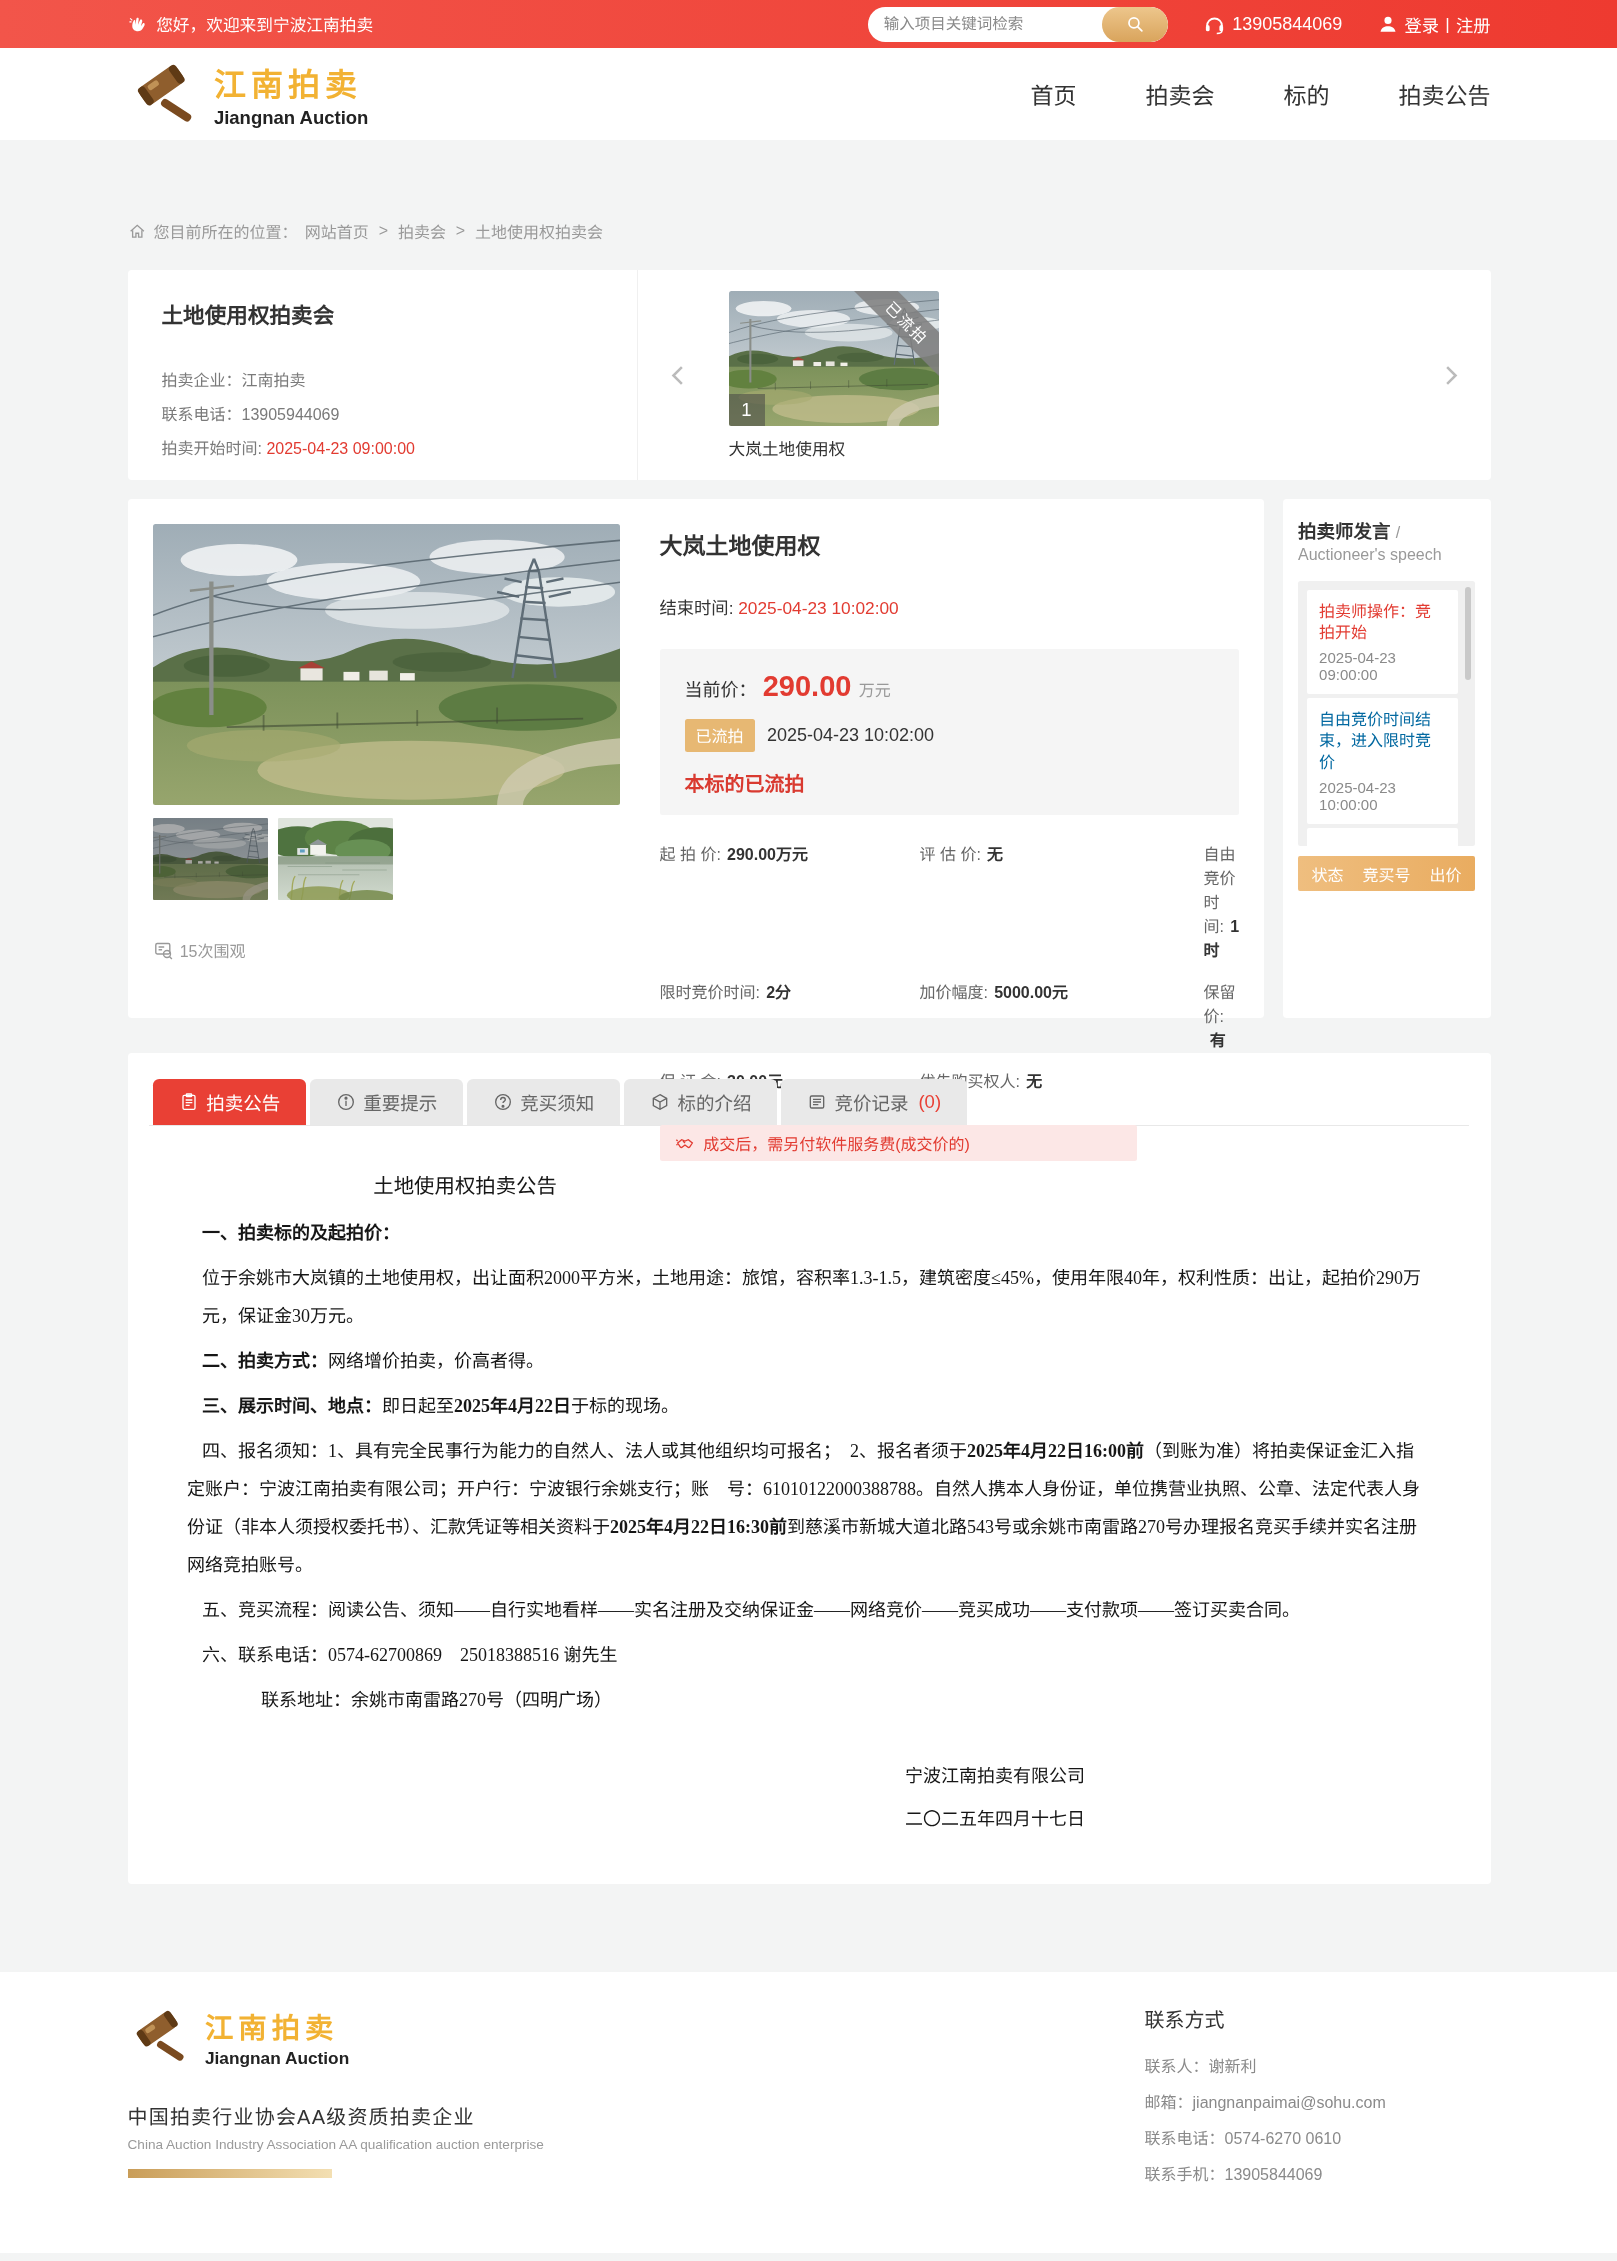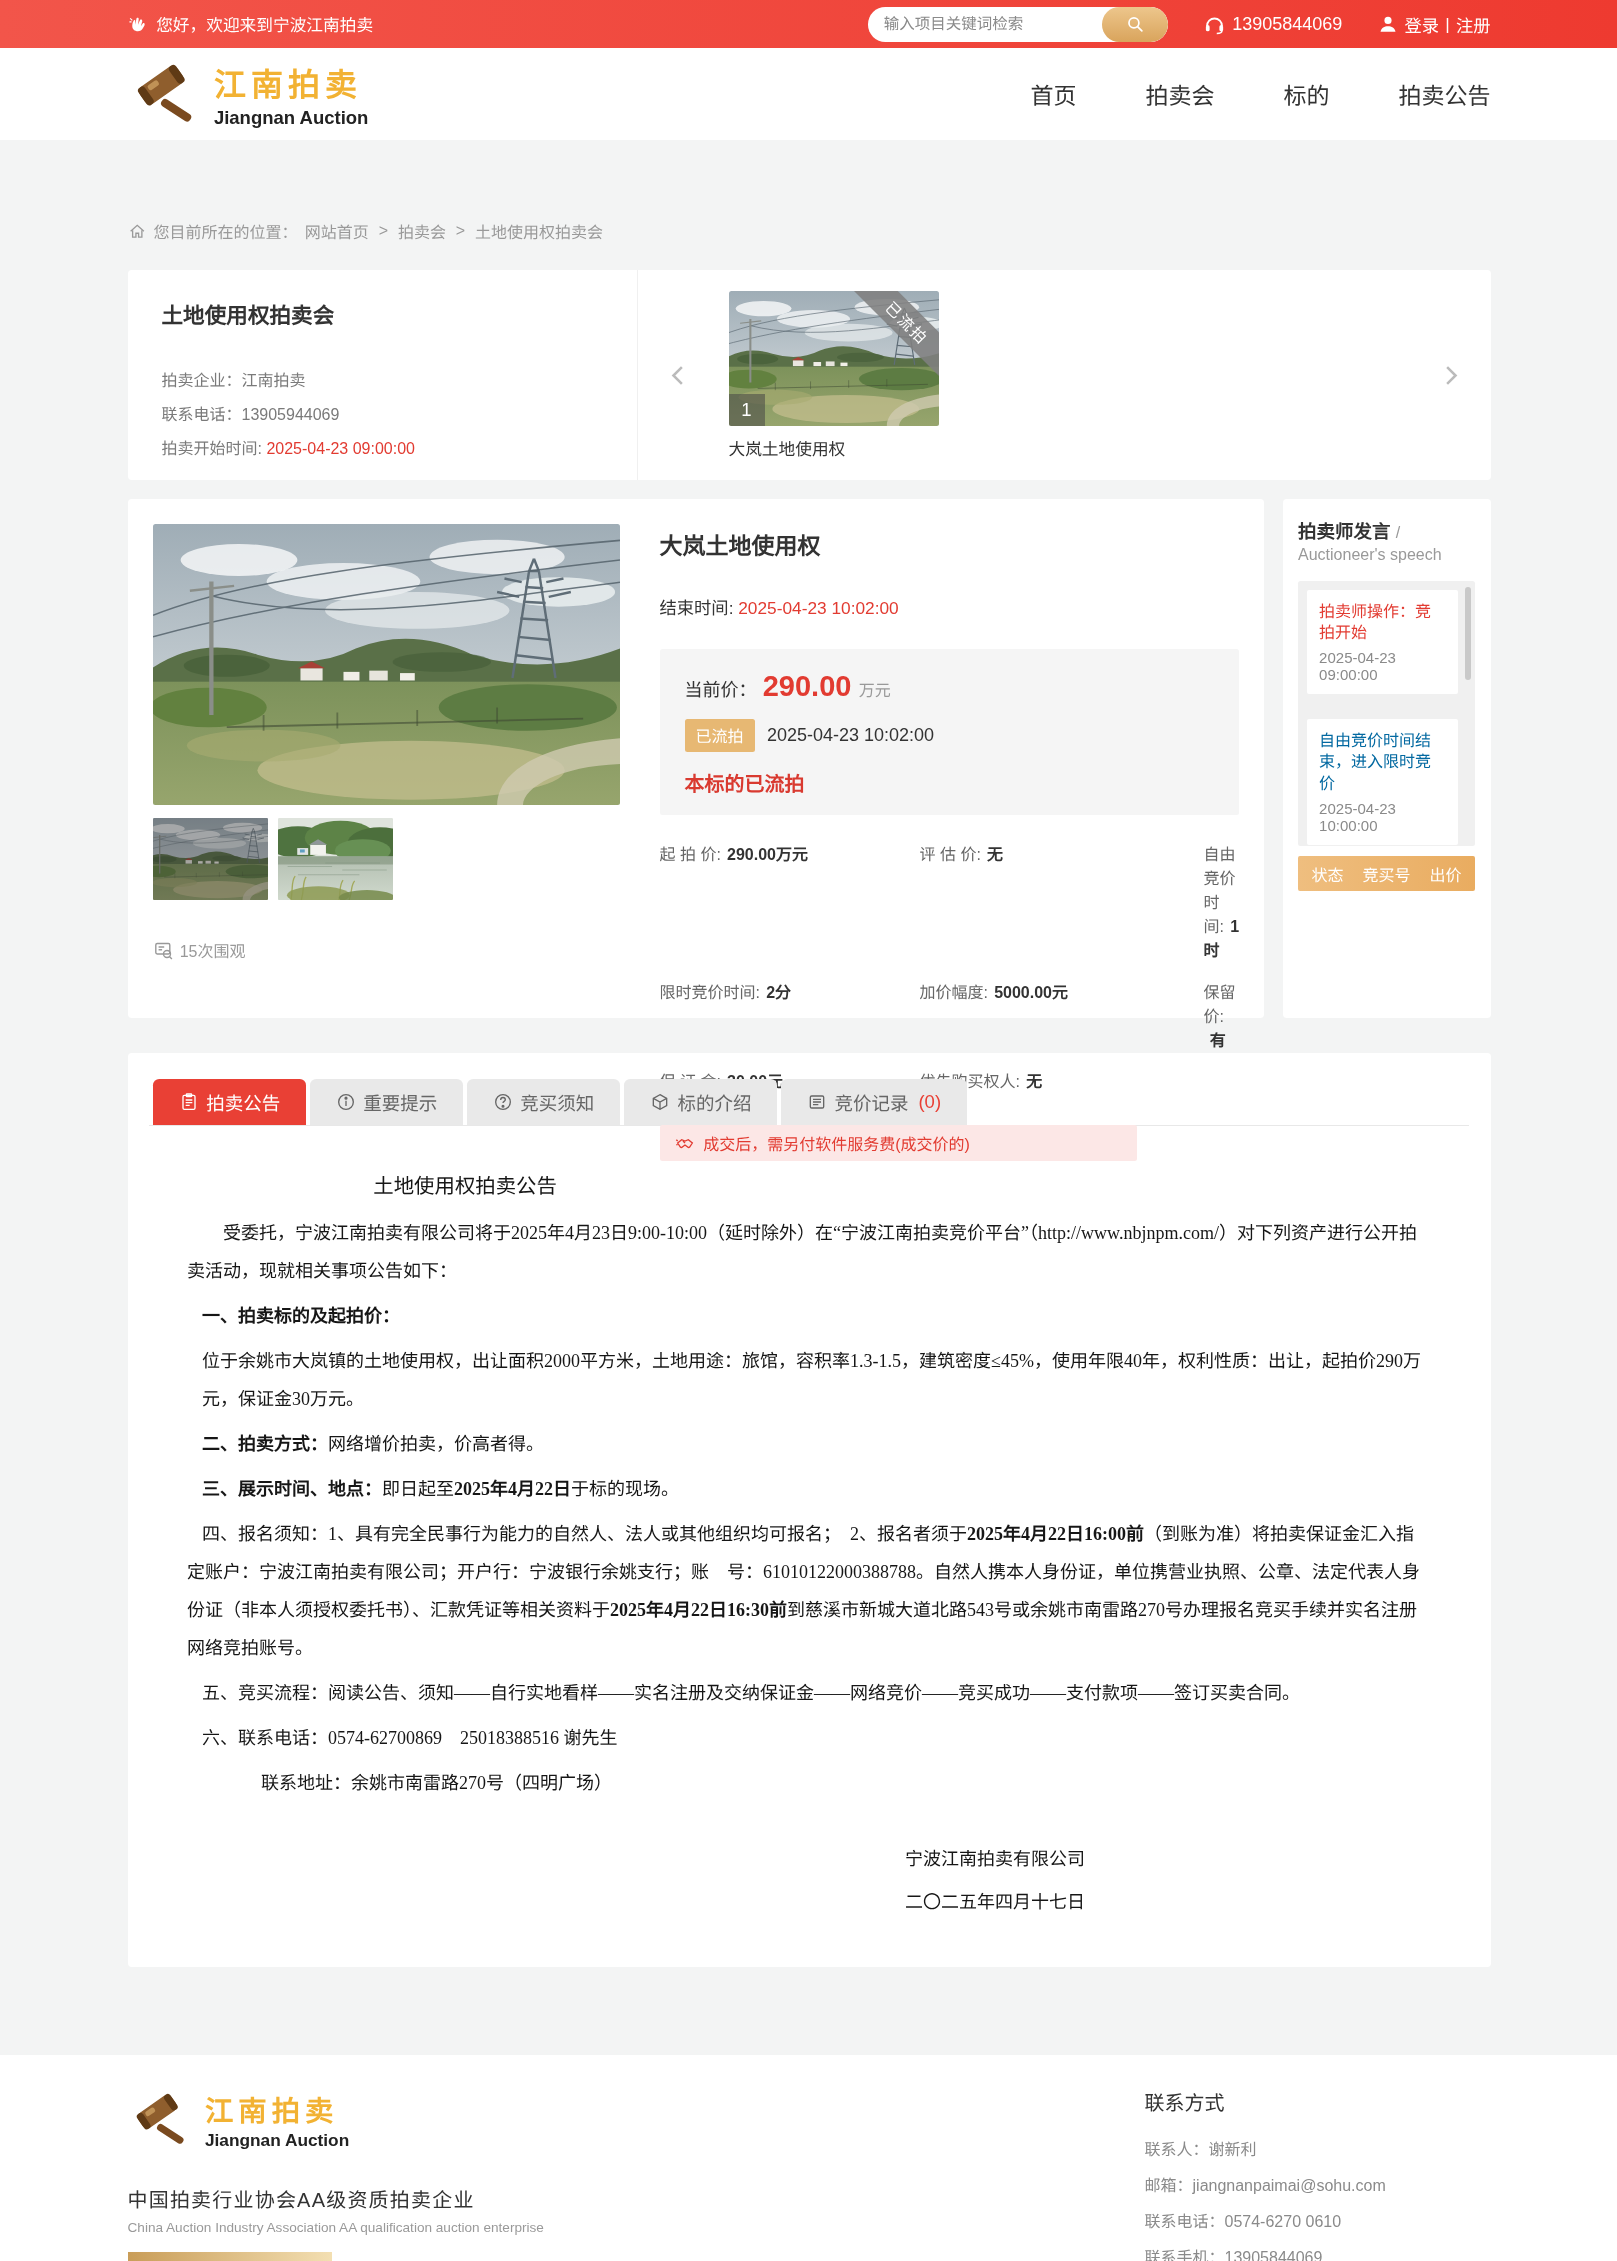--- a/index.html
+++ b/index.html
@@ -82,21 +82,21 @@
   .fields .f { color:#666; }
   .fields .f b { color:#333; margin-left:6.2px; font-weight:bold; }
   .notice { margin-top:33px; width:477px; height:36px; background:#fce7e6; border-radius:2.5px; display:flex; align-items:center; gap:8.7px; padding:0 15px; color:#e23b31; font-size:16px; }
 
   
   .speech-card { width:294px; padding:18.5px 15.5px; }
   .speech-title { font-size:18.5px; font-weight:bold; color:#333; }
   .speech-title .en { font-size:16px; font-weight:normal; color:#999; }
   .speech-panel { margin-top:16px; background:#f0f0f0; border-radius:2.5px; height:265px; padding:8.7px 17.3px 8.7px 8.7px; position:relative; overflow:hidden; }
   .scrollthumb { position:absolute; right:3.7px; top:6.2px; width:6.2px; height:93px; background:#c9c9c9; border-radius:3.1px; cursor:pointer; }
-  .msg { background:#fff; border-radius:1.9px; padding:11px 12.4px; margin-bottom:25px; }
+  .msg { background:#fff; border-radius:1.9px; padding:11px 12.4px; margin-bottom:4px; }
   .msg-text { font-size:16px; color:#0369a1; line-height:1.35; }
   .msg-text.hl { color:#e23b31; }
   .msg-time { margin-top:5px; font-size:15px; color:#8a8a8a; }
   .speech-head { margin-top:10px; height:35px; border-radius:1.9px; background:linear-gradient(90deg,#efbe7f,#e9ac60); display:flex; align-items:center; color:#fff; font-size:16px; }
   .speech-head span { flex:1; text-align:center; }
 
   
   .tabs-card { margin-top:35px; min-height:779px; padding:26px 21.6px 43px; }
   .tabbar { display:flex; border-bottom:1.2px solid #e8e8e8; padding-left:3.7px; }
   .tab { height:46px; padding:0 26px; display:flex; align-items:center; gap:7.4px; background:#e9e9e9; color:#666; font-size:18.5px; border-radius:6.2px 6.2px 0 0; margin-right:3.7px; cursor:pointer; }
@@ -499,21 +499,20 @@
                 <path d="M9 11 h12 M9 15 h12 M9 19 h8"></path>
               </svg>
           </span>
           <span>竞价记录</span>
           <span class="cnt">(0)</span>
         </div>
       </div>
 
       <div class="ann">
         <div class="ann-title">土地使用权拍卖公告</div>
-        <p class="ann-p1">受委托，宁波江南拍卖有限公司将于2025年4月23日9:00-10:00（延时除外）在“宁波江南拍卖竞价平台”（http://www.nbjnpm.com/）对下列资产进行公开拍卖活动，现就相关事项公告如下：</p>
         <p class="ind b">一、拍卖标的及起拍价：</p>
         <p class="ind">位于余姚市大岚镇的土地使用权，出让面积2000平方米，土地用途：旅馆，容积率1.3-1.5，建筑密度≤45%，使用年限40年，权利性质：出让，起拍价290万元，保证金30万元。</p>
         <p class="ind"><span class="b">二、拍卖方式：</span><span>网络增价拍卖，价高者得。</span></p>
         <p class="ind"><span class="b">三、展示时间、地点：</span><span>即日起至</span><span class="b">2025年4月22日</span><span>于标的现场。</span></p>
         <p style="text-indent:15px;"><span>四、报名须知：1、具有完全民事行为能力的自然人、法人或其他组织均可报名；　2、报名者须于</span><span class="b">2025年4月22日16:00前</span><span>（到账为准）将拍卖保证金汇入指定账户：宁波江南拍卖有限公司；开户行：宁波银行余姚支行；账　号：61010122000388788。自然人携本人身份证，单位携营业执照、公章、法定代表人身份证（非本人须授权委托书）、汇款凭证等相关资料于</span><span class="b">2025年4月22日16:30前</span><span>到慈溪市新城大道北路543号或余姚市南雷路270号办理报名竞买手续并实名注册网络竞拍账号。</span></p>
         <p class="ind">五、竞买流程：阅读公告、须知——自行实地看样——实名注册及交纳保证金——网络竞价——竞买成功——支付款项——签订买卖合同。</p>
         <p class="ind">六、联系电话：0574-62700869　25018388516 谢先生</p>
         <p class="addr">联系地址：余姚市南雷路270号（四明广场）</p>
         <div class="sign">
           <div>宁波江南拍卖有限公司</div>

